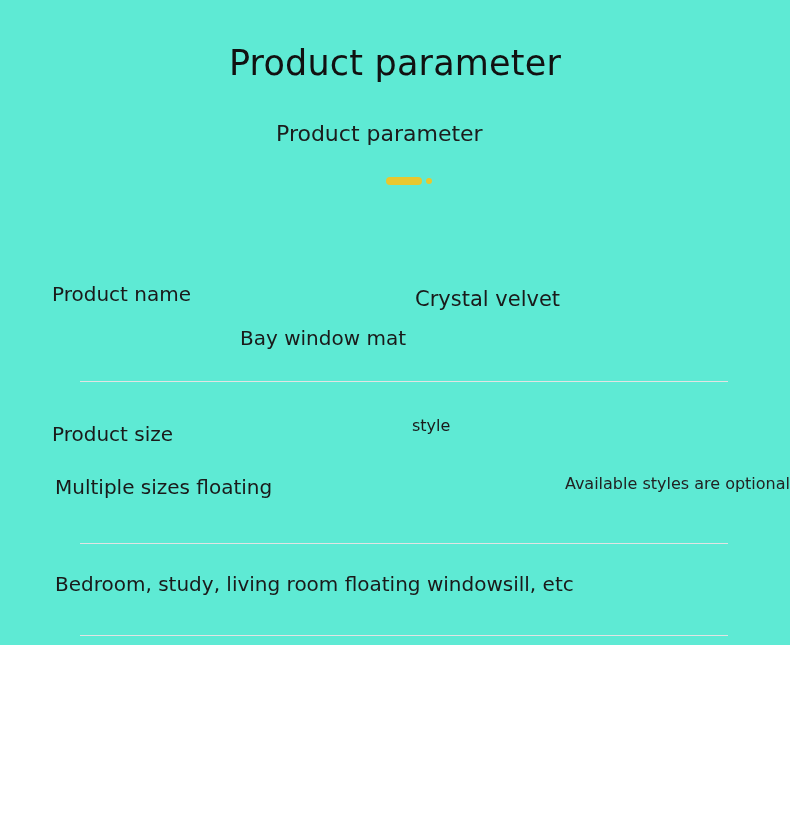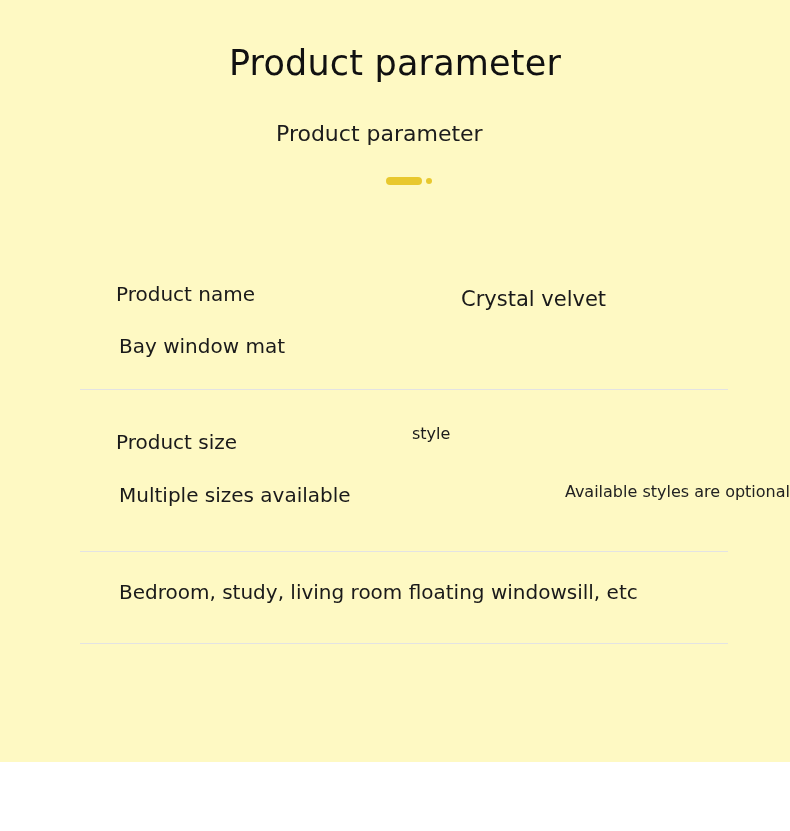--- a/index.html
+++ b/index.html
@@ -13,22 +13,22 @@
     background: #ffffff;
     font-family: "DejaVu Sans", "Liberation Sans", sans-serif;
     color: #1a1a1a;
     overflow: hidden;
     position: relative;
   }
 
   .page {
     position: relative;
     width: 790px;
-    height: 762px;
-    background: #fef9c3;
+    height: 645px;
+    background: #5eead4;
   }
 
   
   .header {
     position: absolute;
     left: 0;
     top: 0;
     width: 790px;
   }
 
@@ -96,21 +96,21 @@
     position: relative;
     display: flex;
     width: 790px;
   }
 
   .cell {
     box-sizing: border-box;
   }
   .cell-left {
     width: 406px;
-    padding-left: 116px;
+    padding-left: 52px;
   }
   .cell-right {
     width: 384px;
     padding-left: 6px;
   }
 
   .param-label {
     font-size: 20px;
     line-height: 28px;
     font-weight: 400;
@@ -125,26 +125,25 @@
     white-space: nowrap;
     padding-left: 3px;
   }
 
   
   .cell-right .param-label {
     font-size: 21px;
   }
   .cell-right .param-value {
     font-size: 21px;
-    margin-left: 46px;
   }
 
   
   .row-1 .cell-left .param-label { margin-top: 18px; }
-  .row-1 .cell-left .param-value { margin-top: 24px; }
+  .row-1 .cell-left .param-value { margin-top: 16px; text-align: right; }
   .row-1 .cell-right .param-label { margin-top: 16px; }
   .row-1 .cell-right .param-value { margin-top: 23px; }
 
   
   .row-2 .cell-left .param-label { margin-top: 38px; }
   .row-2 .cell-left .param-value { margin-top: 25px; }
   .row-2 .cell-right .param-label { margin-top: 30px; font-size: 16px; }
   .row-2 .cell-right .param-value { margin-top: 30px; font-size: 16px; color: #222222; text-align: right; }
 
   
@@ -189,21 +188,21 @@
           <div class="param-value">Crystal velvet</div>
         </div>
       </div>
       <div class="divider div-1"></div>
     </div>
 
     <div class="param-row row-2">
       <div class="row-inner">
         <div class="cell cell-left">
           <div class="param-label">Product size</div>
-          <div class="param-value">Multiple sizes available</div>
+          <div class="param-value">Multiple sizes floating</div>
         </div>
         <div class="cell cell-right">
           <div class="param-label">style</div>
           <div class="param-value">Available styles are optional</div>
         </div>
       </div>
       <div class="divider div-2"></div>
     </div>
 
     <div class="param-row row-3">

